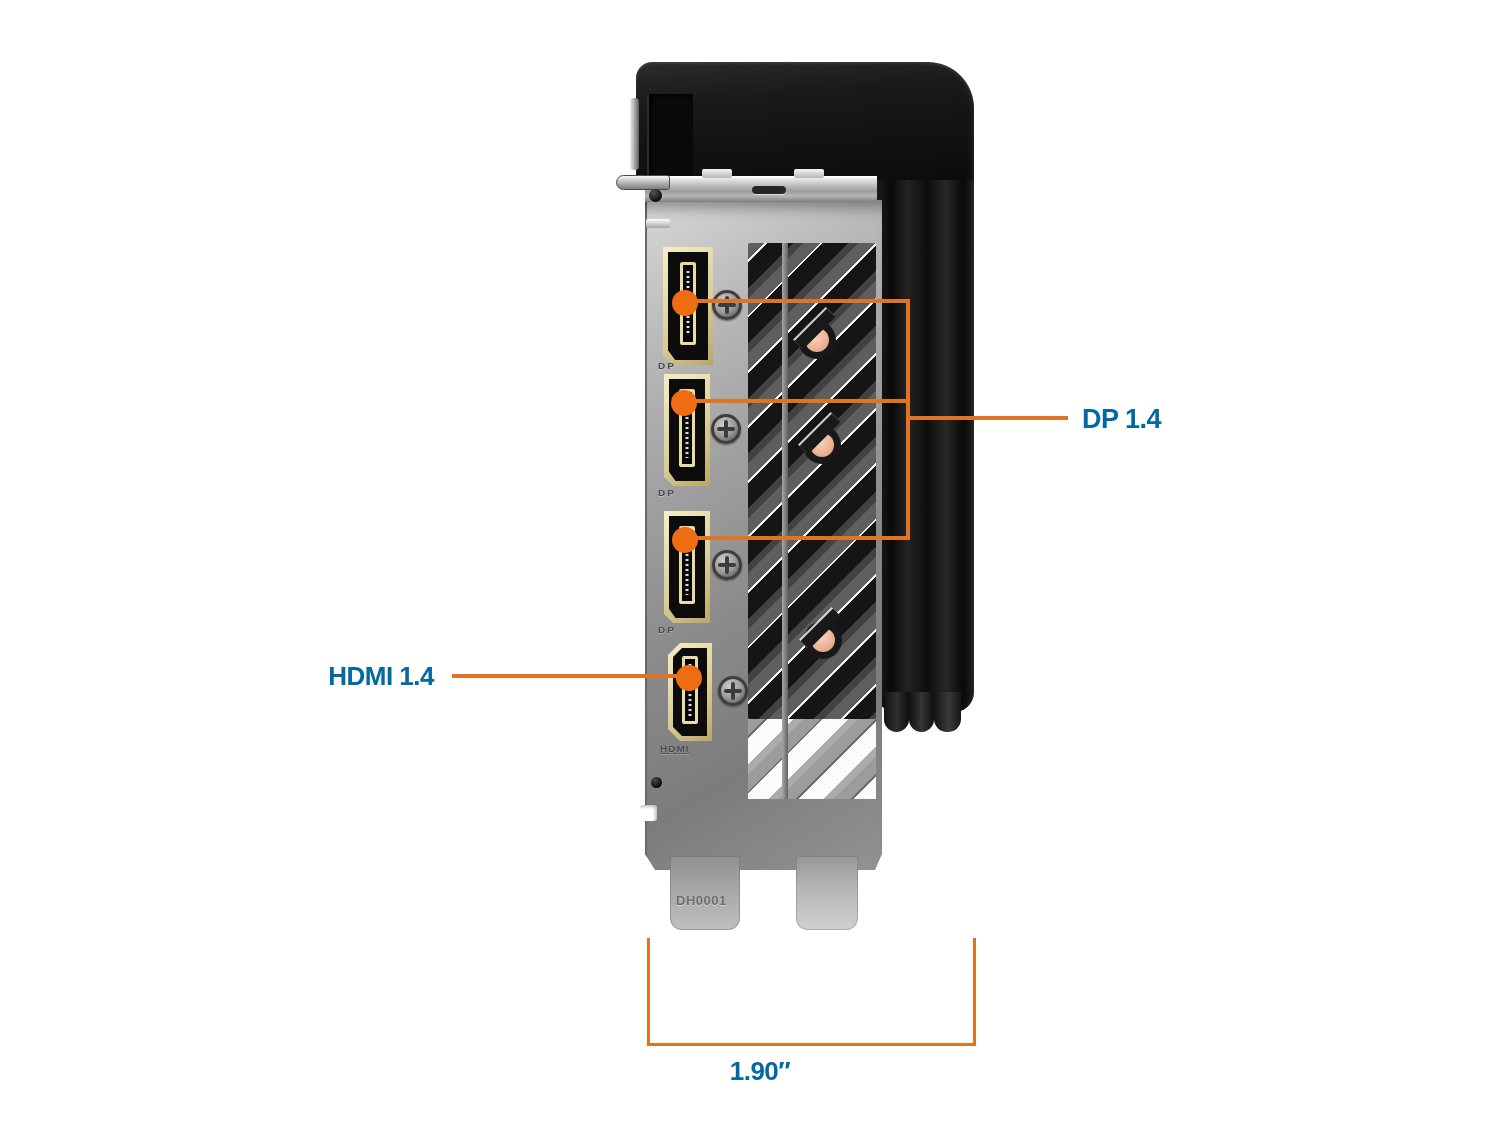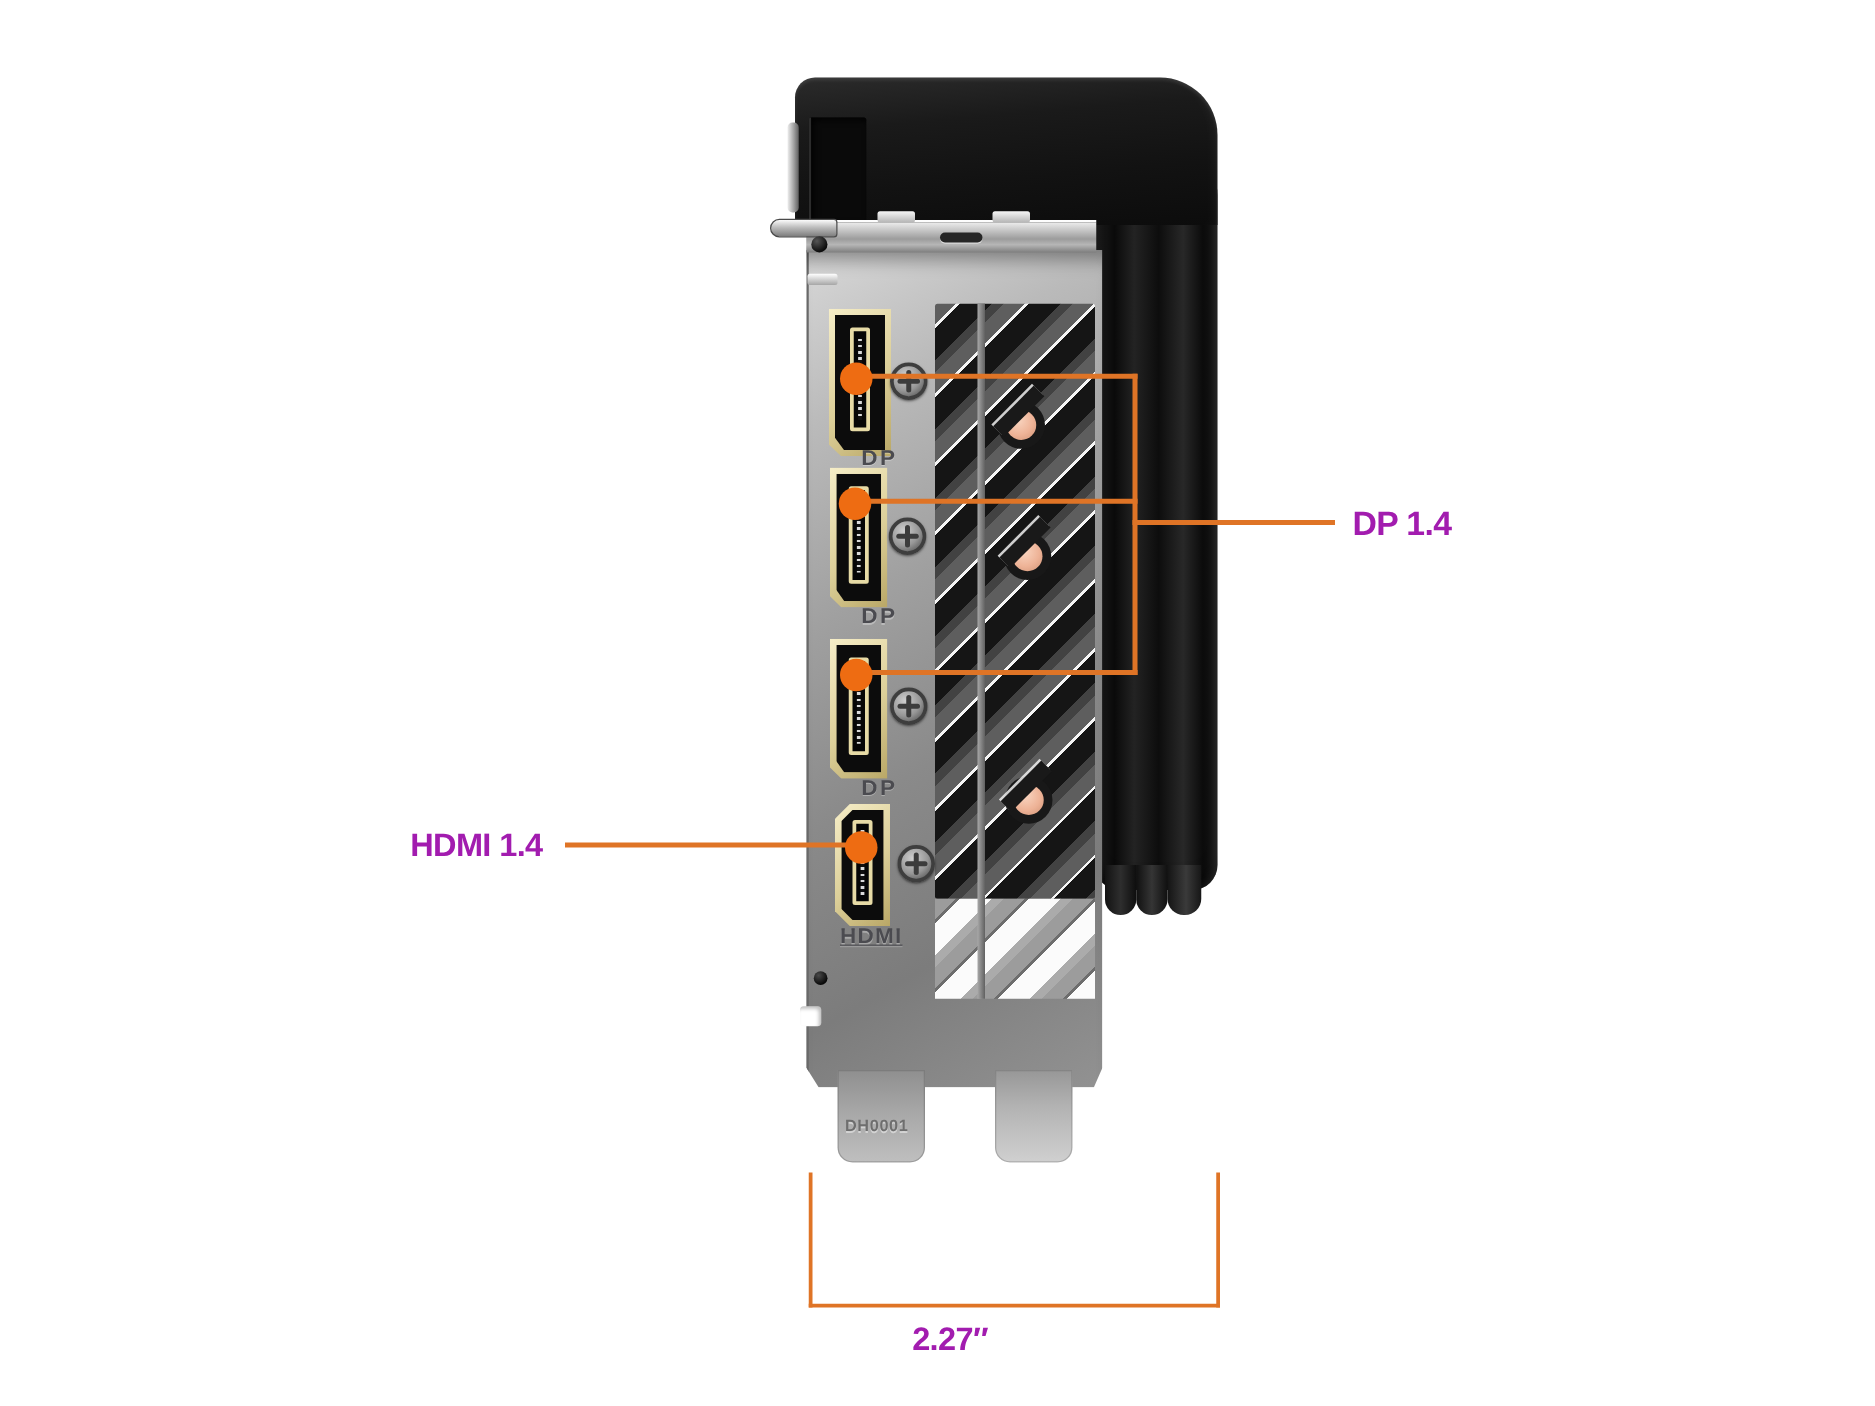--- a/index.html
+++ b/index.html
@@ -89,21 +89,21 @@
   .port.dp .cavity{clip-path:polygon(0 0,100% 0,100% 100%,18% 100%,0 91%);}
   .port.hdmi .cavity{clip-path:polygon(0 9px,9px 0,100% 0,100% 100%,9px 100%,0 calc(100% - 9px));}
   .port .tongue{left:50%;top:13%;width:16px;height:70%;transform:translateX(-50%);
     border:3px solid #e7dba6;background:#060606;border-radius:2px;}
   .port .pins{left:50%;top:8%;width:3px;height:84%;transform:translateX(-50%);
     background:repeating-linear-gradient(180deg,#dadada 0 2px,#101010 2px 5px);}
   .dp1{left:663px;top:247px;width:50px;height:118px;}
   .dp2{left:664px;top:374px;width:46px;height:112px;}
   .dp3{left:664px;top:511px;width:46px;height:112px;}
   .hdmi1{left:668px;top:643px;width:44px;height:98px;}
-  .port-label{height:18px;font-size:18px;font-weight:bold;color:#4b4b50;text-align:right;
+  .port-label{height:18px;font-size:10px;font-weight:bold;color:#4b4b50;text-align:left;
     letter-spacing:2px;line-height:18px;text-shadow:0 1px 0 rgba(255,255,255,.3);z-index:6;
     transform:scaleY(.95);}
   .pl1{left:658px;top:357px;width:60px;} .pl2{left:658px;top:484px;width:60px;}
   .pl3{left:658px;top:621px;width:60px;} .pl4{left:660px;top:740px;width:62px;letter-spacing:1px;text-decoration:underline;}
 
   
   .screw{width:30px;height:30px;border-radius:50%;z-index:6;
     background:radial-gradient(circle at 38% 32%,#cfcfcf,#969696 55%,#5f5f5f 85%);
     border:3px solid #3e3e3e;box-shadow:0 1px 2px rgba(0,0,0,.5);}
   .screw::before,.screw::after{content:"";position:absolute;background:#3c3c3c;border-radius:2px;}
@@ -118,21 +118,21 @@
   .l1{left:685px;top:299px;width:225px;height:4px;}
   .l2{left:684px;top:399px;width:226px;height:4px;}
   .l3{left:685px;top:536px;width:225px;height:4px;}
   .lv{left:906px;top:299px;width:4px;height:241px;}
   .ll{left:906px;top:416px;width:162px;height:4px;}
   .lh{left:452px;top:674px;width:237px;height:4px;}
   .dim{background:#df7426;z-index:19;}
   .dv1{left:647px;top:938px;width:3px;height:108px;}
   .dv2{left:973px;top:938px;width:3px;height:108px;}
   .dh{left:647px;top:1043px;width:329px;height:3px;}
-  .callout{color:#a21caf;font-weight:bold;font-size:27px;letter-spacing:-.5px;z-index:21;}
+  .callout{color:#0369a1;font-weight:bold;font-size:27px;letter-spacing:-.5px;z-index:21;}
   .dp-group-label{left:1082px;top:404px;width:140px;}
   .hdmi-callout{left:322px;top:661px;width:112px;text-align:right;font-size:26px;}
   .width-label{left:695px;top:1056px;width:130px;text-align:center;font-size:26px;}
 </style>
 </head>
 <body>
 
 <div id="scene">
 
   <div class="cooler-body"></div>
@@ -223,15 +223,15 @@
   <div class="line l3"></div>
   <div class="line lv"></div>
   <div class="line ll"></div>
   <div class="line lh"></div>
   <div class="callout dp-group-label">DP 1.4</div>
   <div class="callout hdmi-callout">HDMI 1.4</div>
 
   <div class="dim dv1"></div>
   <div class="dim dv2"></div>
   <div class="dim dh"></div>
-  <div class="callout width-label">2.27″</div>
+  <div class="callout width-label">1.90″</div>
 
 </div>
 
 </body></html>

